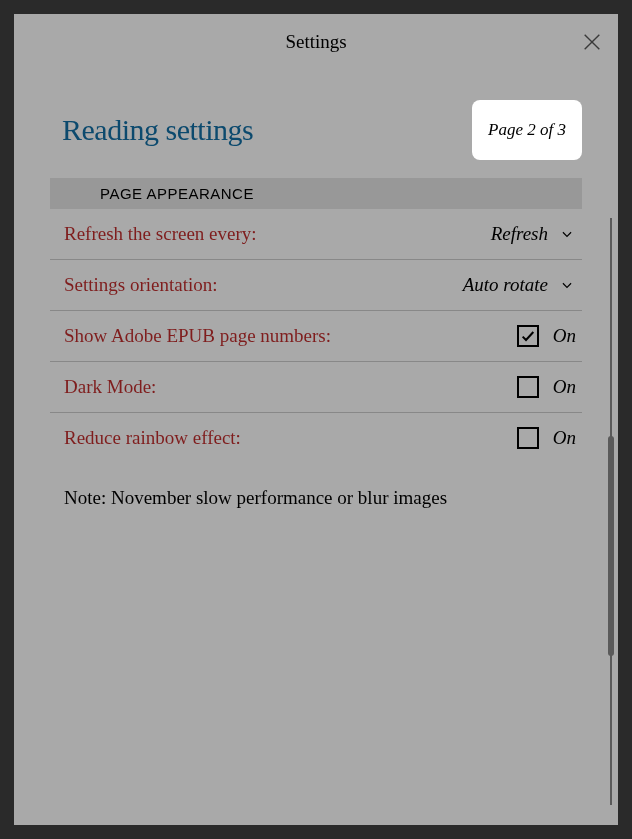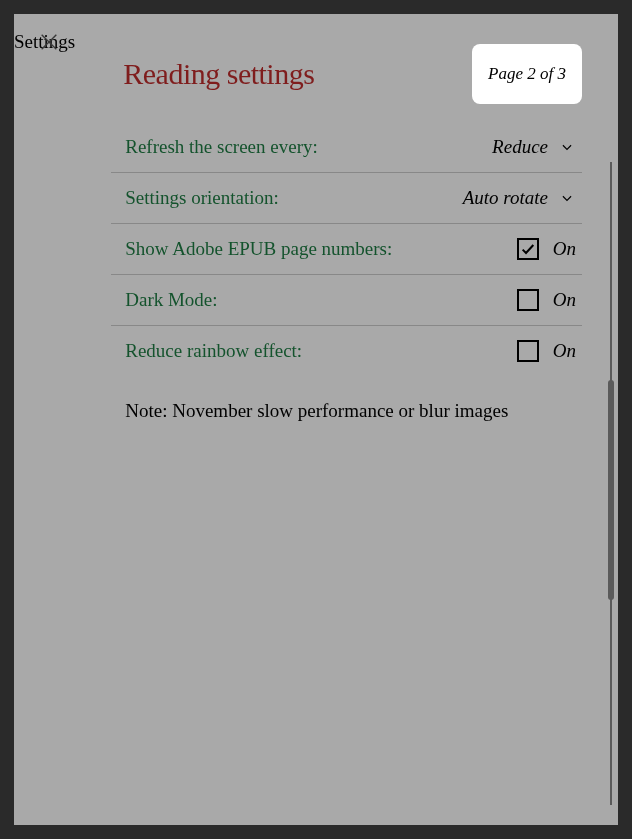--- a/index.html
+++ b/index.html
@@ -19,21 +19,21 @@
       height: 100%;
       padding: 14px;
       background: #2a2a2a;
     }
     .panel {
       width: 100%;
       height: 100%;
       background: #a9a9a9;
       position: relative;
       display: flex;
-      flex-direction: row;
+      flex-direction: column;
     }
     .modal-header {
       position: relative;
       height: 56px;
       display: flex;
       align-items: center;
       justify-content: center;
     }
     .modal-title {
       font-size: 19px;
@@ -70,21 +70,21 @@
     }
     .title-row {
       display: flex;
       align-items: center;
       justify-content: space-between;
       padding: 30px 36px 18px 48px;
     }
     .page-title {
       font-size: 30px;
       font-weight: normal;
-      color: #7f1d1d;
+      color: #0c4a6e;
       letter-spacing: -0.5px;
     }
     .page-badge {
       background: #fff;
       border-radius: 8px;
       padding: 20px 16px;
       font-size: 17px;
       font-style: italic;
       color: #000;
     }
@@ -106,21 +106,21 @@
       justify-content: space-between;
       padding: 14px 6px 14px 14px;
       border-bottom: 1px solid #888;
     }
     .setting-row.noborder {
       border-bottom: none;
       gap: 32px;
     }
     .row-label {
       font-size: 19px;
-      color: #14532d;
+      color: #7f1d1d;
     }
     .row-value {
       display: flex;
       align-items: center;
       gap: 10px;
     }
     .value-text {
       font-size: 19px;
       font-style: italic;
       color: #000;
@@ -195,27 +195,28 @@
     </div>
 
     <div class="content-wrap">
       <div class="content">
 
         <div class="title-row">
           <h1 class="page-title">Reading settings</h1>
           <div class="page-badge">Page 2 of 3</div>
         </div>
 
+        <div class="section-header">PAGE APPEARANCE</div>
 
         <div class="settings-list">
 
           <div class="setting-row">
             <span class="row-label">Refresh the screen every:</span>
             <div class="row-value">
-              <span class="value-text">Reduce</span>
+              <span class="value-text">Refresh</span>
               <span class="chevron">
                 <svg viewBox="0 0 24 24">
                     <polyline points="5 9 12 16 19 9"></polyline>
                   </svg>
               </span>
             </div>
           </div>
 
           <div class="setting-row">
             <span class="row-label">Settings orientation:</span>

